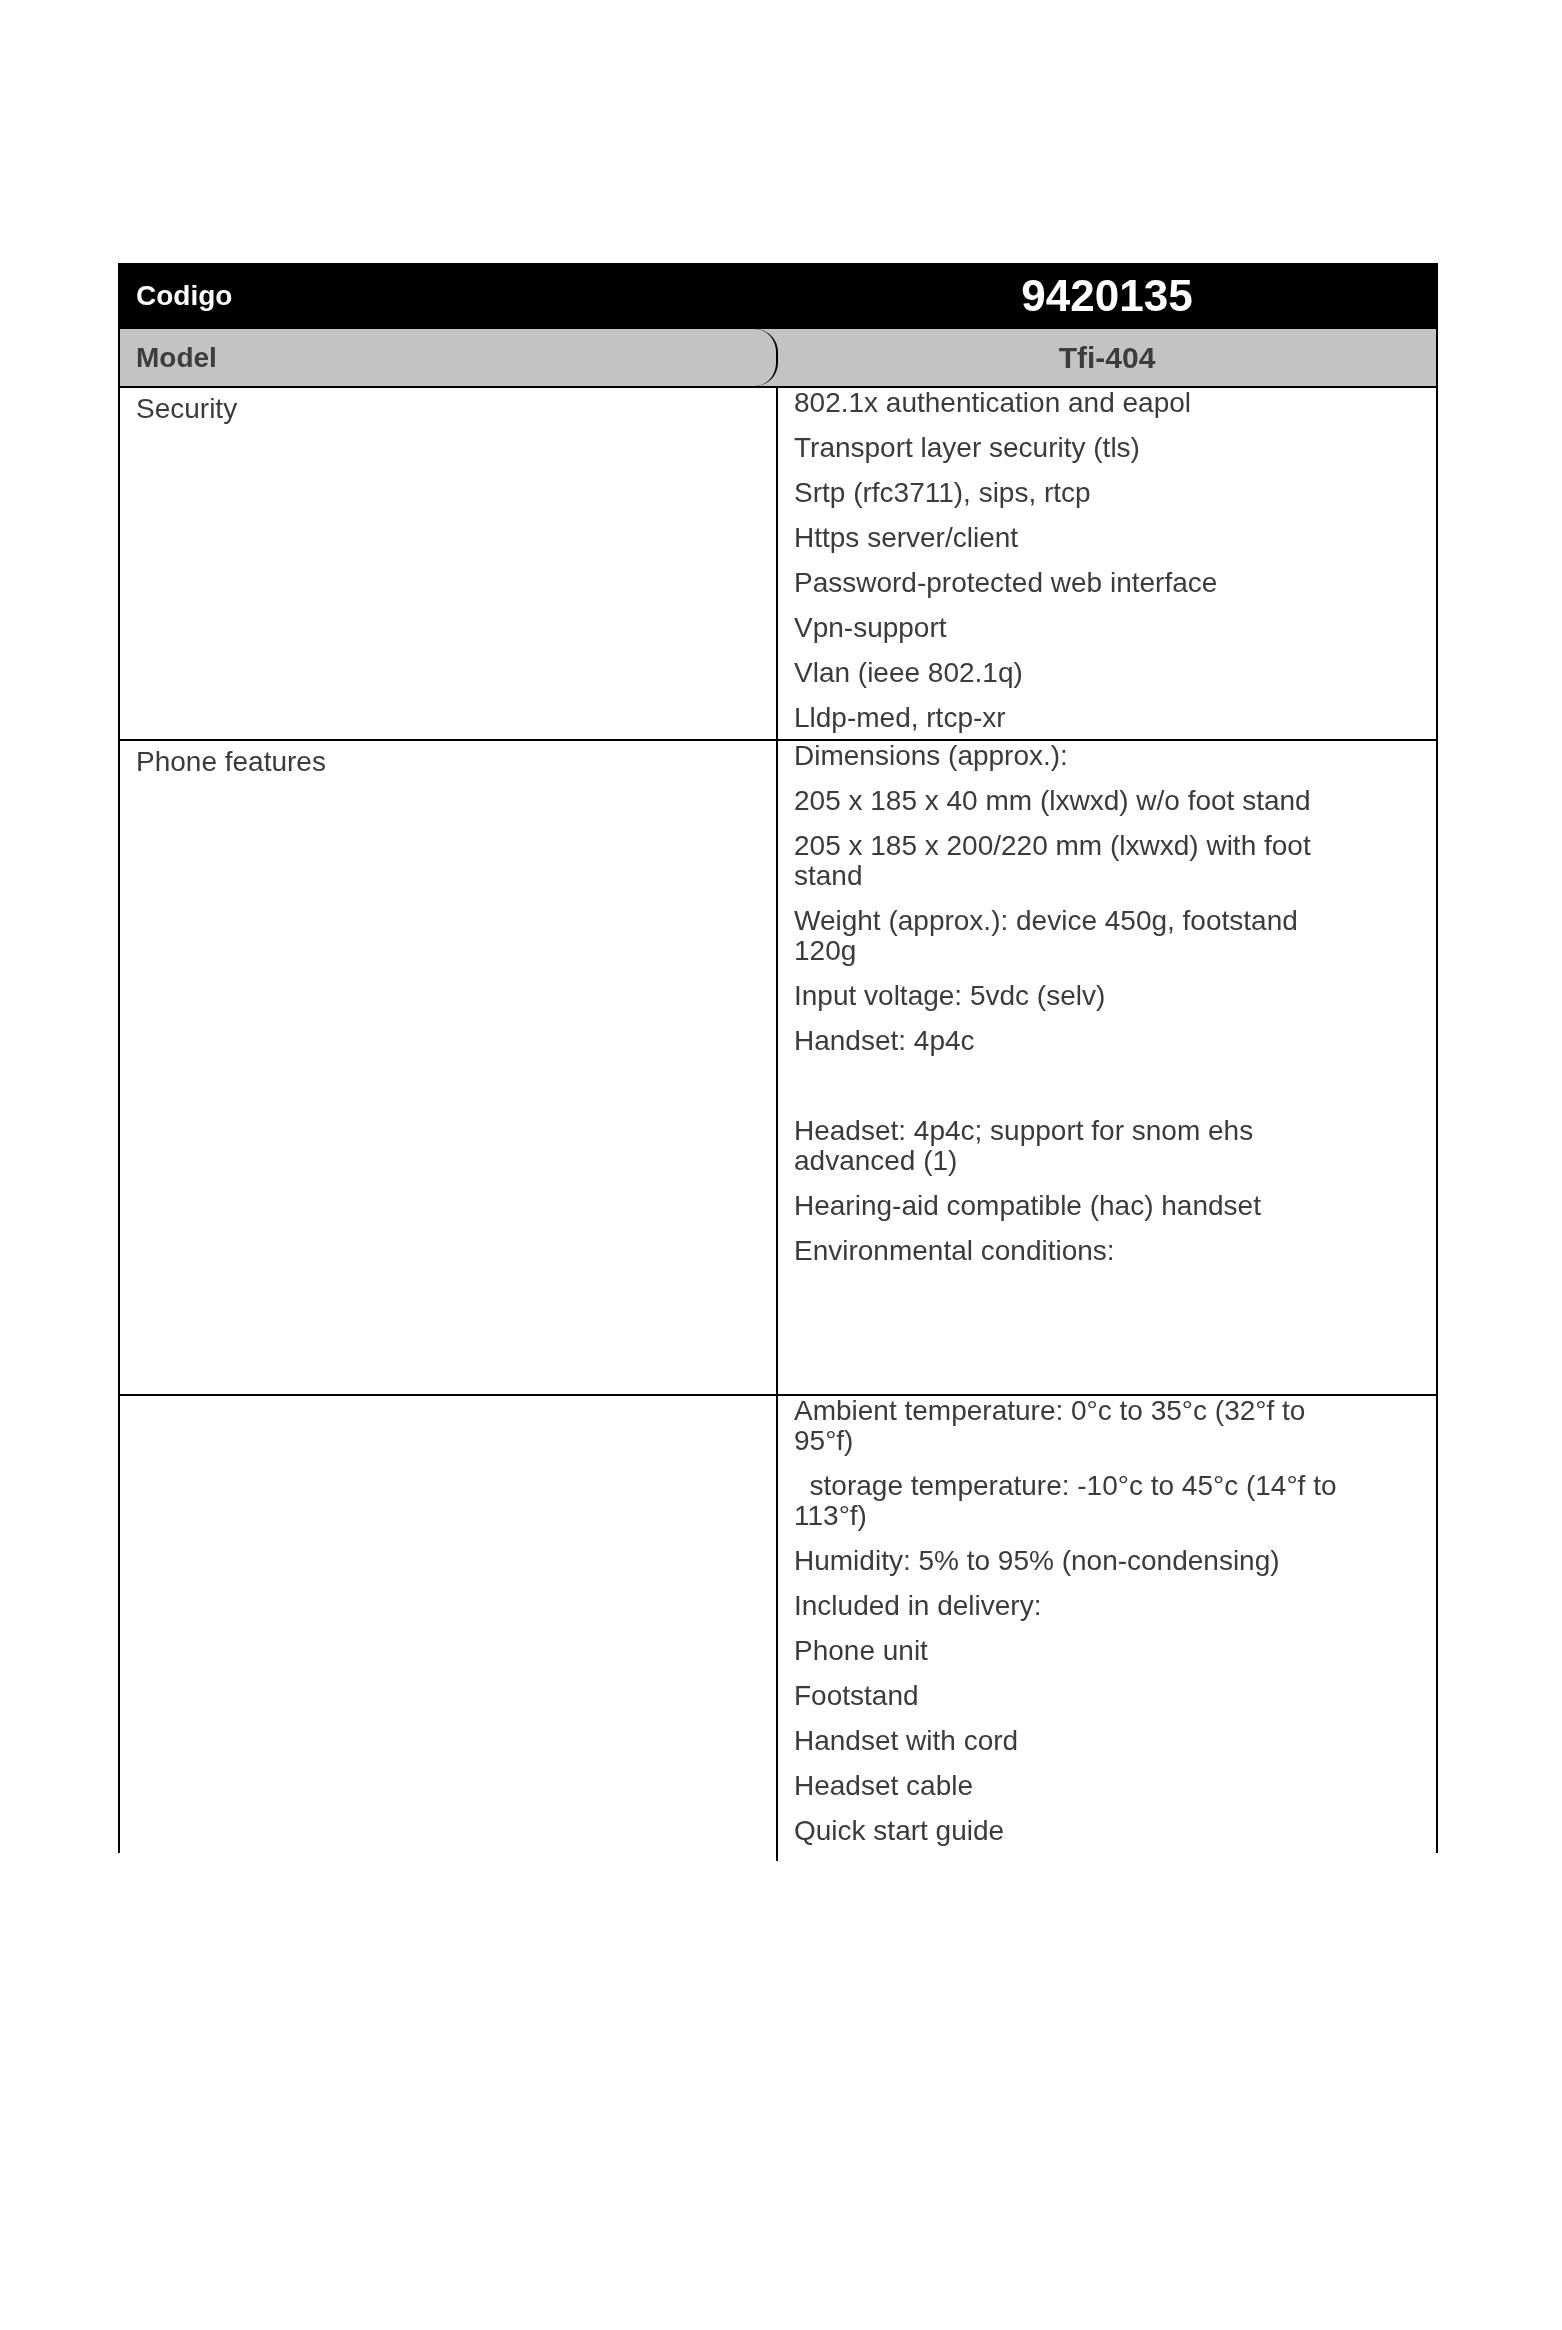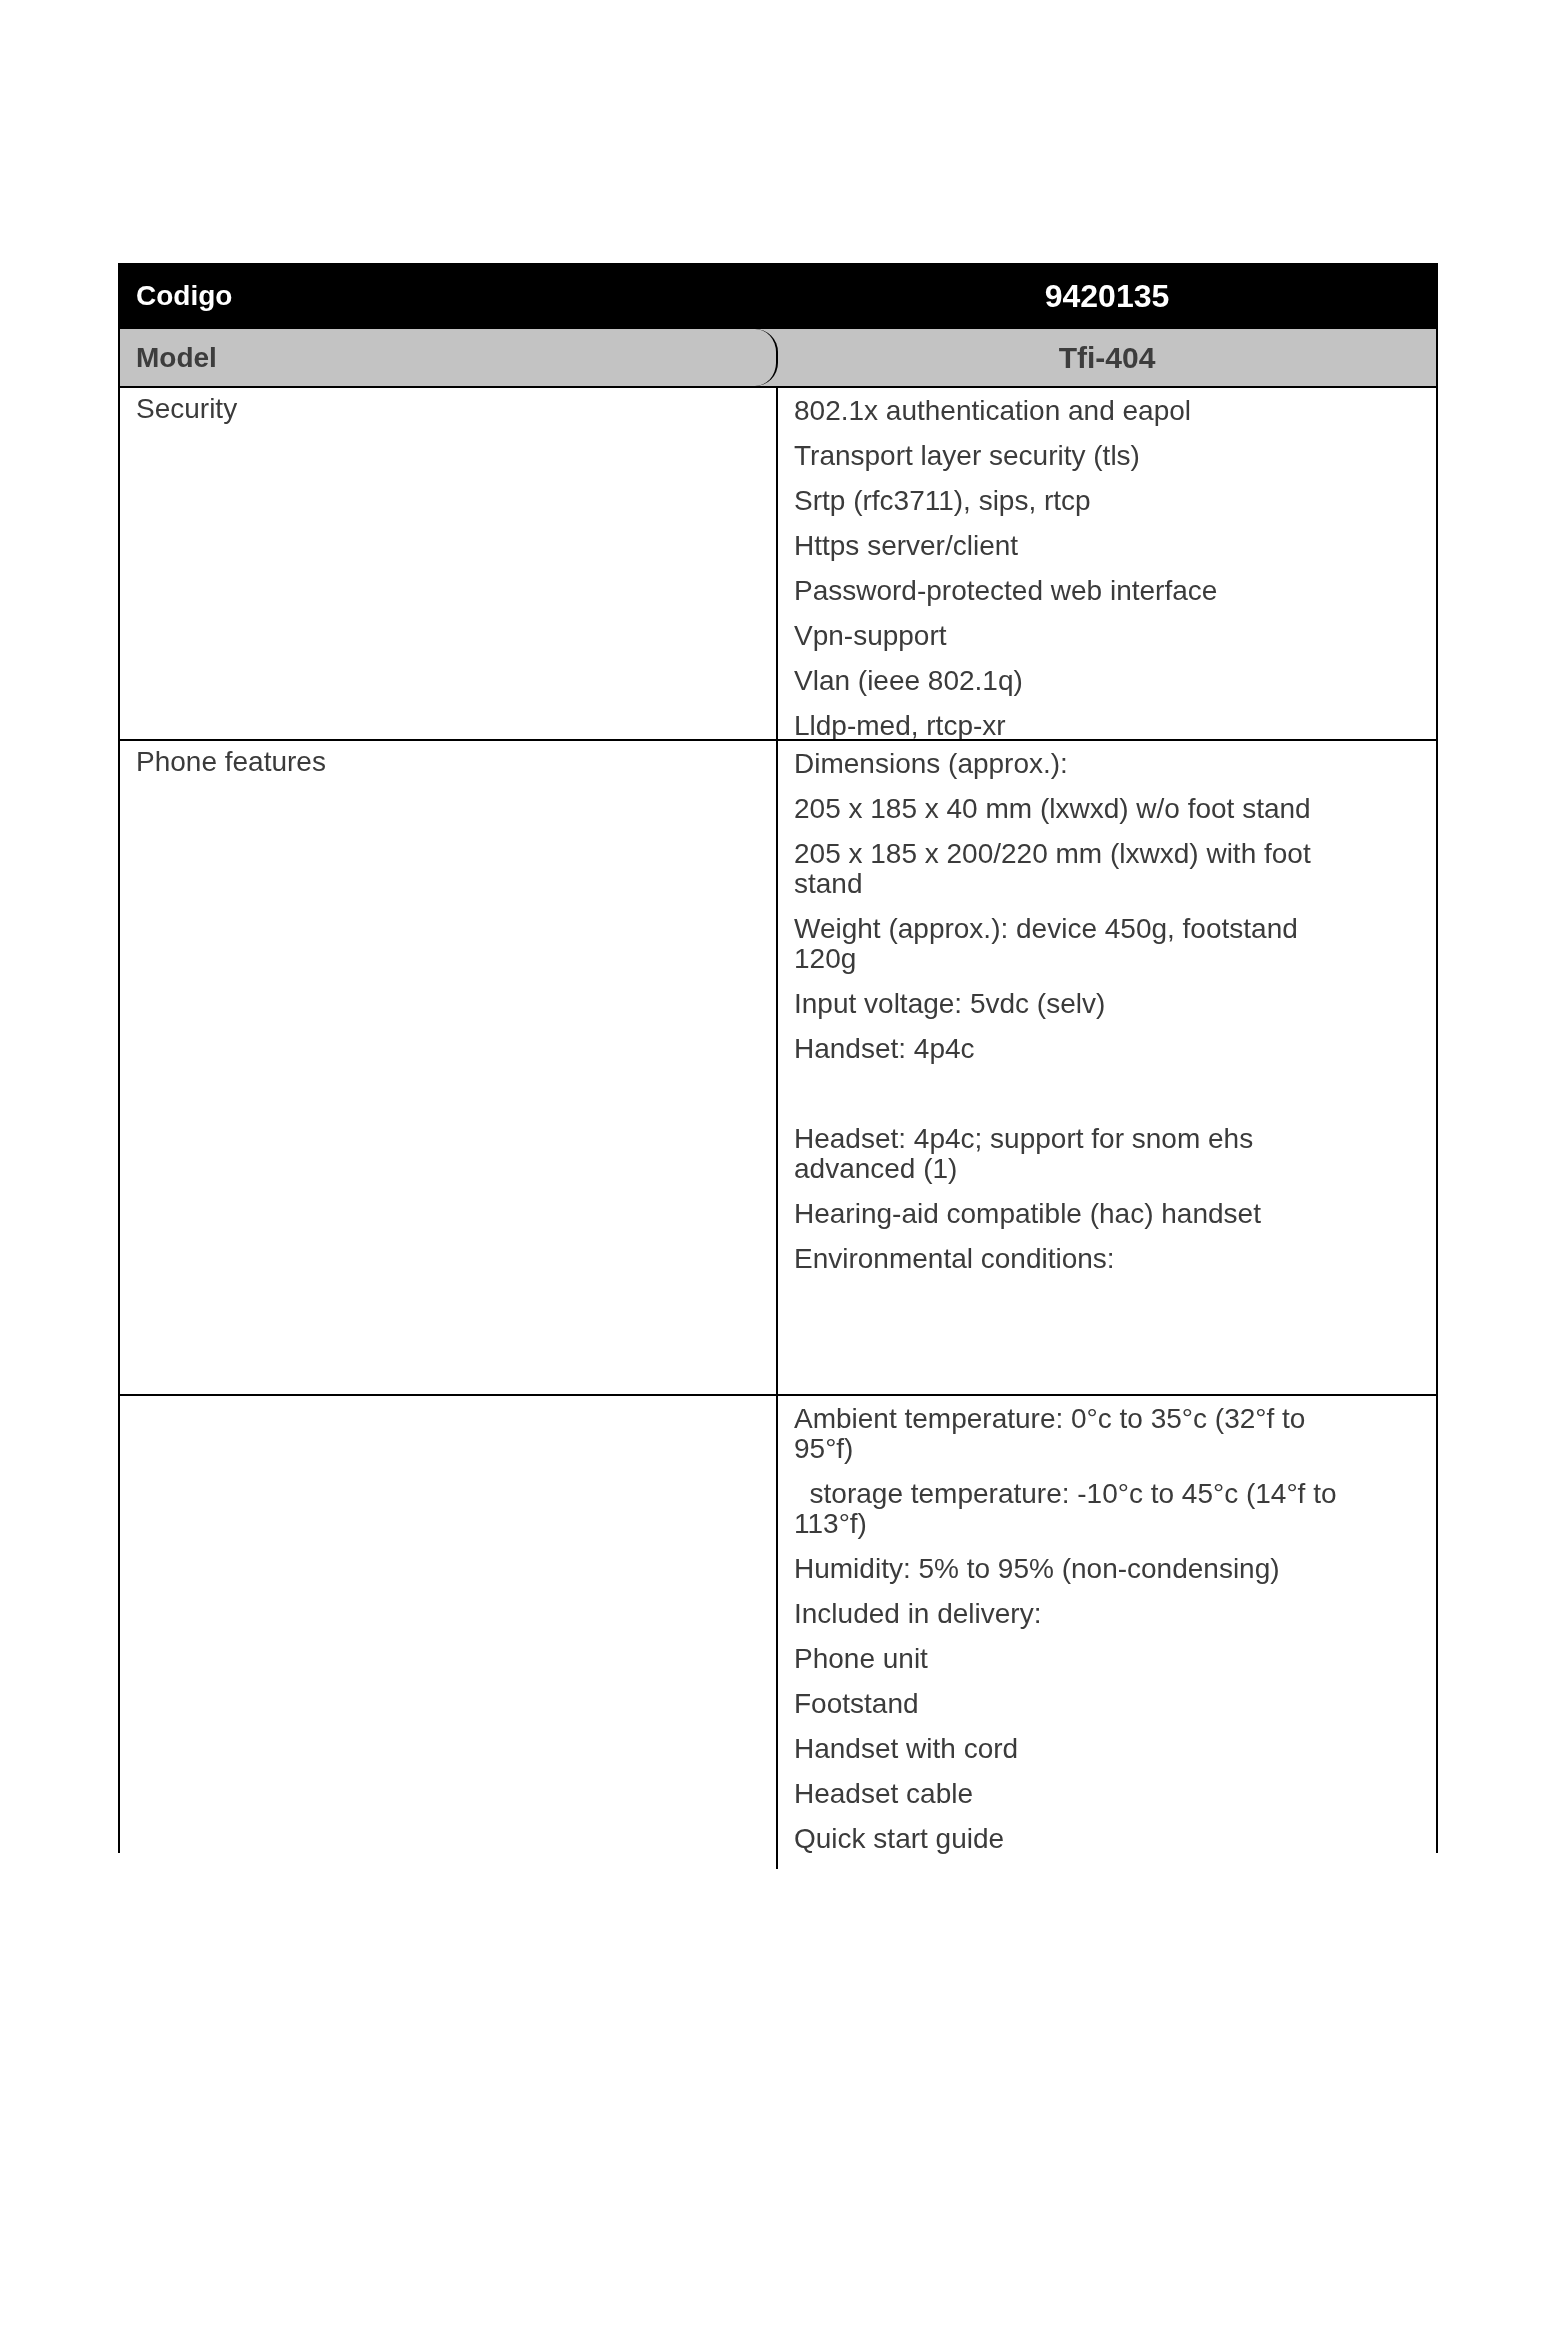--- a/index.html
+++ b/index.html
@@ -35,34 +35,34 @@
   .row{display:flex;width:100%;}
   .row + .row{border-top:2.1px solid var(--border);}
   .cell-label{
     width:658px;
     flex:0 0 658px;
     border-right:2.1px solid var(--border);
     padding:6.4px 14px 0 16px;
   }
   .cell-value{
     flex:1 1 auto;
-    padding:8px 14px 0 16px;
+    padding:0 14px 0 16px;
   }
   
   .row-codigo{background:var(--header_bg);color:var(--header_text);justify-content:center;}
   .row-codigo .cell-label,
   .row-model .cell-label{
     display:flex;align-items:center;padding-top:0;
   }
   .row-codigo .cell-value,
   .row-model .cell-value{
     display:flex;align-items:center;justify-content:center;padding:0;
   }
   .row-codigo .cell-label{font-size:28px;font-weight:700;}
-  .row-codigo .cell-value{font-size:32px;font-weight:700;}
+  .row-codigo .cell-value{font-size:44px;font-weight:700;}
   .row-model{background:var(--model_bg);}
   .row-model .cell-label{font-size:28px;font-weight:700;color:#3d3d3d;border-radius:23px;}
   .row-model .cell-value{font-size:30px;font-weight:700;color:#3d3d3d;}
   
   .spec-row{background:var(--page_bg);}
   .label-text{
     font-size:28px;
     line-height:30px;
     white-space:pre-wrap;
   }

